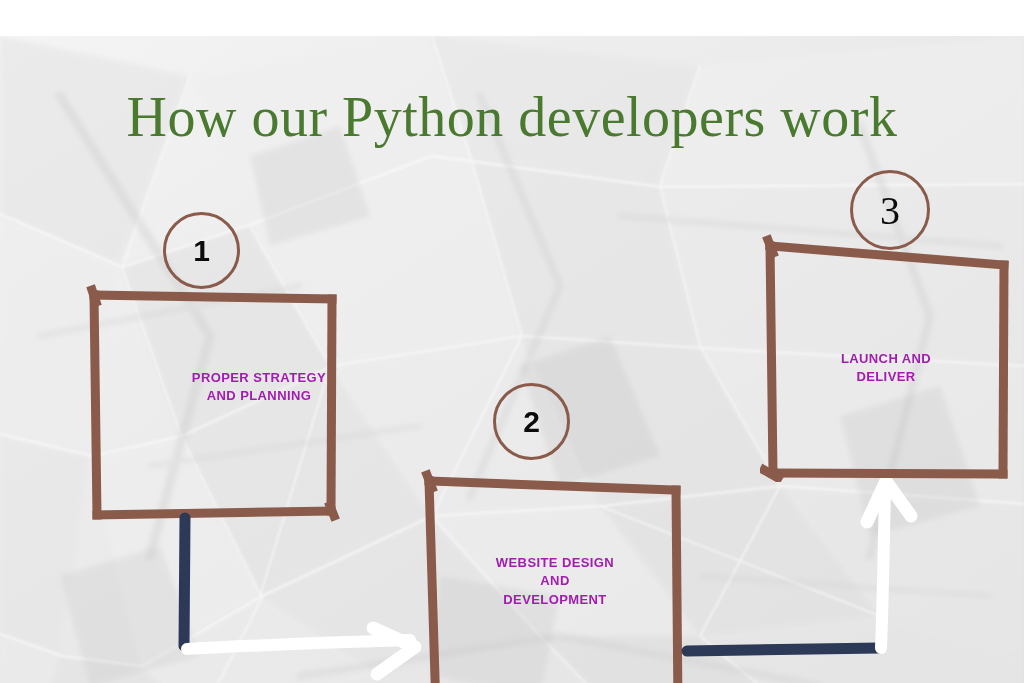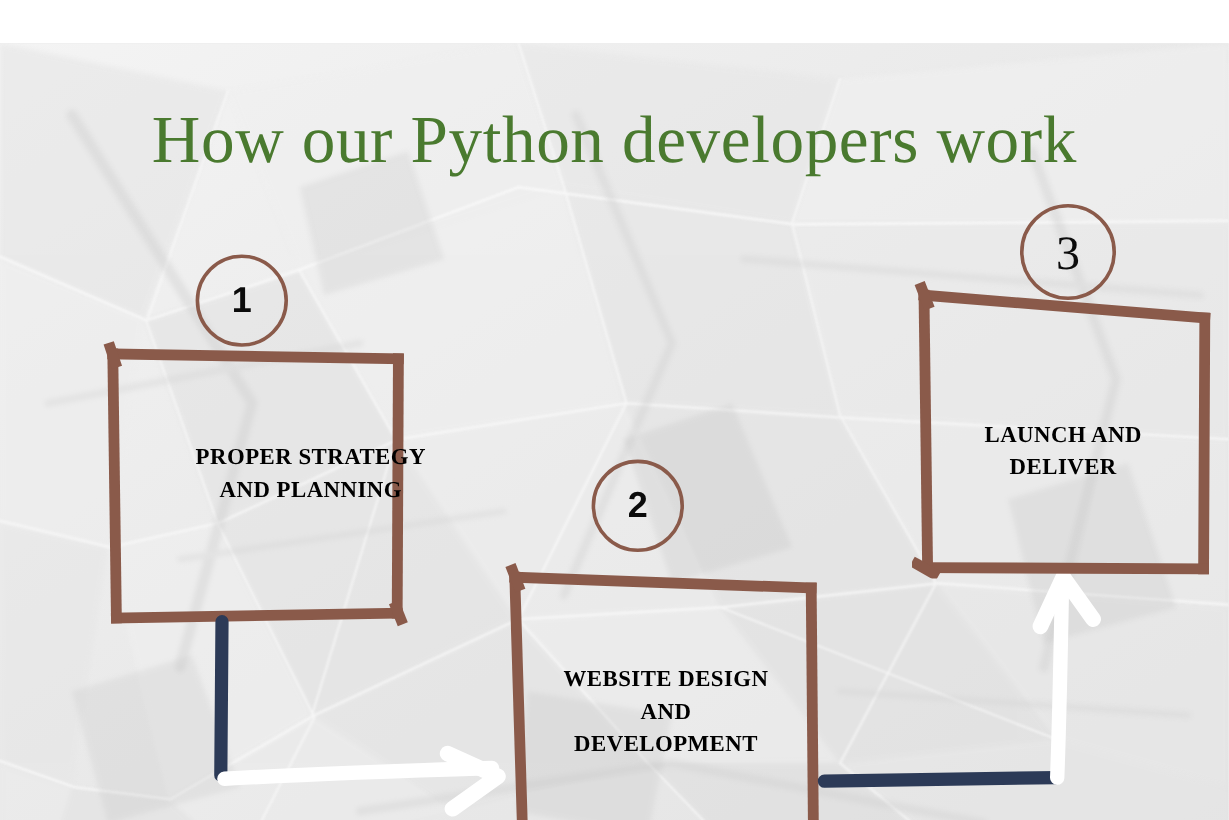--- a/index.html
+++ b/index.html
@@ -44,26 +44,26 @@
     white-space: nowrap;
   }
 
   
   .step-box {
     position: absolute;
   }
   .step-label {
     position: absolute;
     text-align: center;
-    font-family: Liberation Serif, serif;
+    font-family: Liberation Sans, sans-serif;
     font-weight: bold;
-    font-size: 19px;
+    font-size: 13px;
     line-height: 1.42;
     letter-spacing: 0.4px;
-    color: #000000;
+    color: #a21caf;
     white-space: pre-line;
   }
 
   
   .num-circle {
     position: absolute;
     border-radius: 50%;
     border: 3px solid #8a5a4a;
     box-sizing: border-box;
     display: flex;

